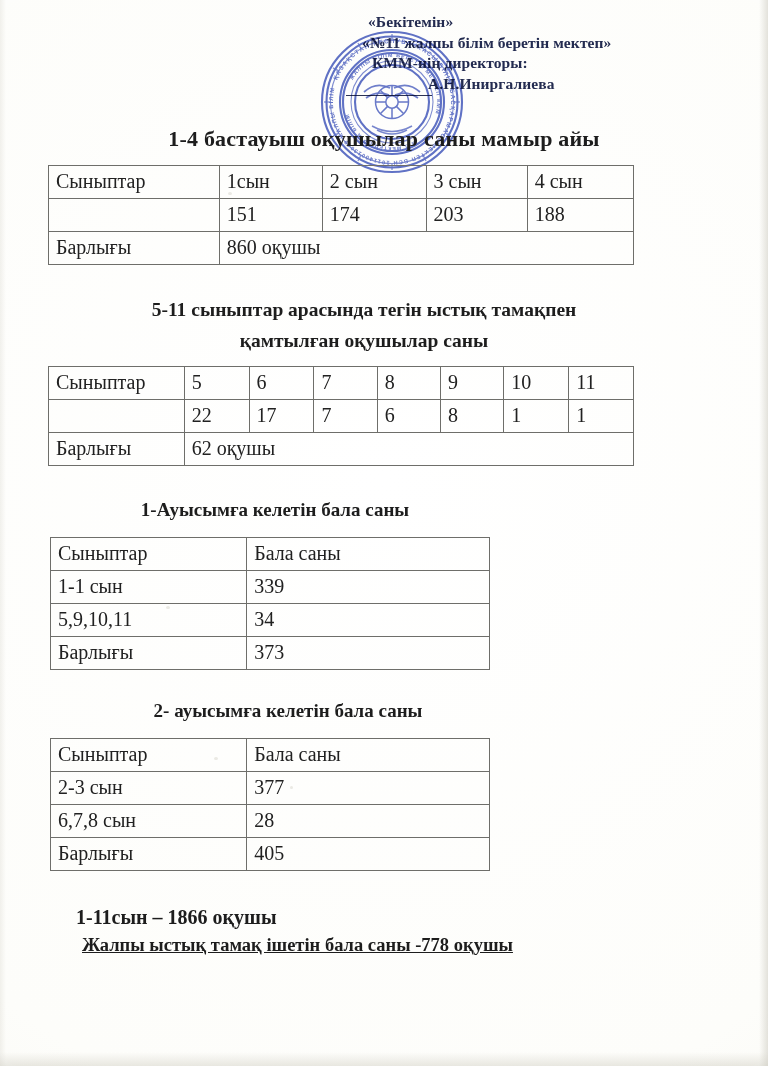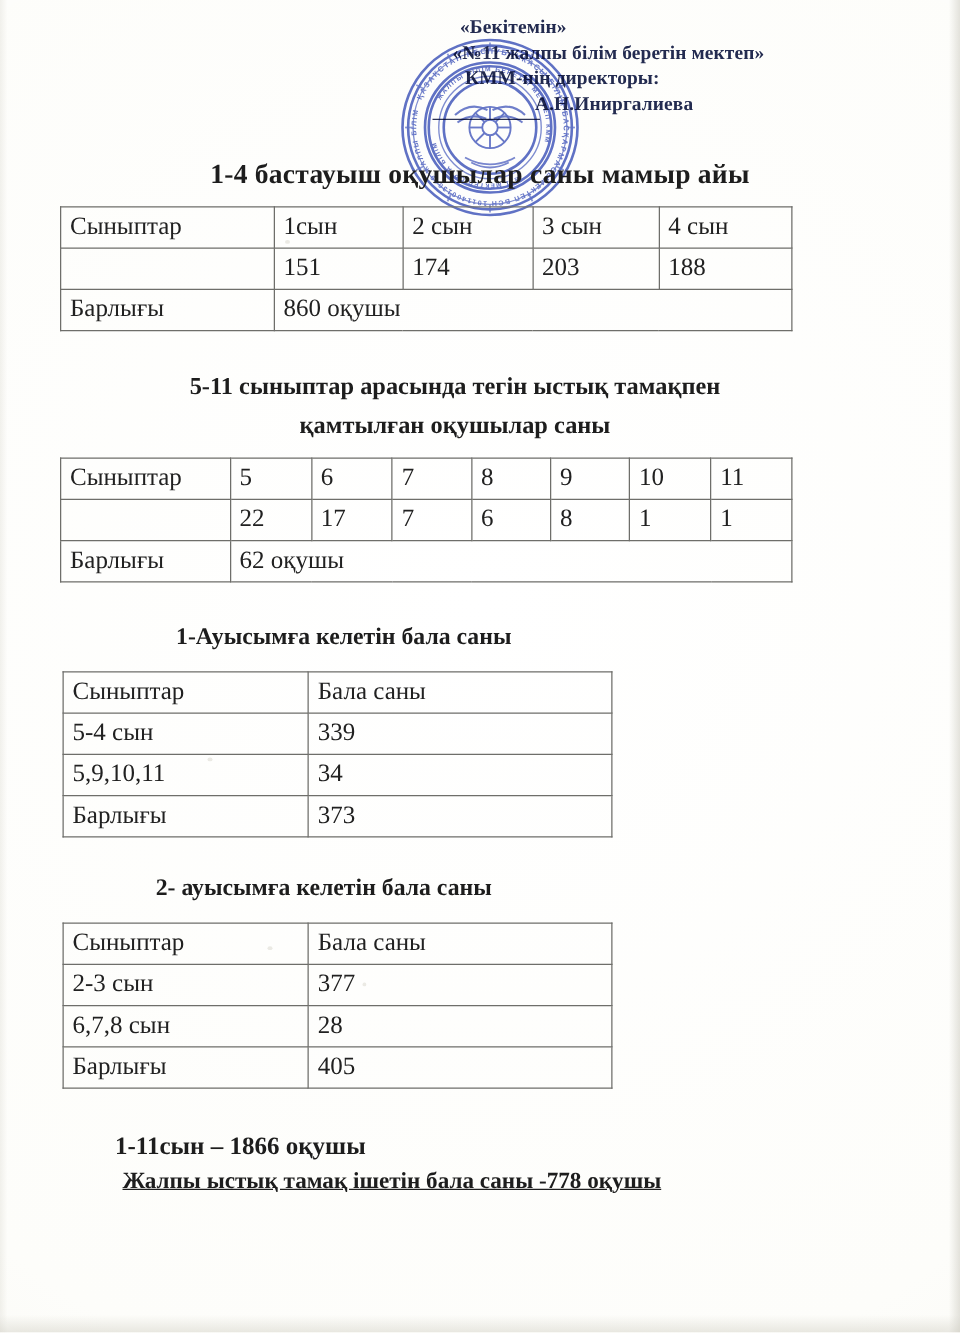--- a/index.html
+++ b/index.html
@@ -101,21 +101,21 @@
   #title-free-meal {
     left: 54px; top: 294px; width: 620px;
     font-size: 19.5px;
     line-height: 31px;
   }
   #title-shift-1 {
     left: 40px; top: 499px; width: 470px;
     font-size: 19px;
   }
   #title-shift-2 {
-    left: 24px; top: 700px; width: 470px;
+    left: 53px; top: 700px; width: 470px;
     font-size: 19px;
   }
 
   
   table.doc-table {
     position: absolute;
     border-collapse: collapse;
     font-size: 20px;
     color: #212121;
     background: transparent;
@@ -145,21 +145,21 @@
   #table-free-meal td.num { width: 64px; }
 
   #table-shift-1 { left: 50px; top: 537px; width: 440px; }
   #table-shift-2 { left: 50px; top: 738px; width: 440px; }
   #table-shift-1 td.k, #table-shift-2 td.k { width: 195px; }
   #table-shift-1 td.v, #table-shift-2 td.v { width: 245px; }
 
   
   #summary {
     position: absolute;
-    left: 92px;
+    left: 76px;
     top: 903px;
     width: 600px;
     font-weight: bold;
     color: #1d1d1d;
   }
   #summary .sum-1 { font-size: 20px; line-height: 28px; }
   #summary .sum-2 { font-size: 18.5px; line-height: 28px; margin-left: 6px; text-decoration: underline; }
 
   
   .speck {
@@ -316,21 +316,21 @@
 
   <div class="section-title" id="title-shift-1">1-Ауысымға келетін бала саны</div>
 
   <table class="doc-table" id="table-shift-1">
     <tbody>
       <tr>
         <td class="k">Сыныптар</td>
         <td class="v">Бала саны</td>
       </tr>
       <tr>
-        <td class="k">5-4 сын</td>
+        <td class="k">1-1 сын</td>
         <td class="v">339</td>
       </tr>
       <tr>
         <td class="k">5,9,10,11</td>
         <td class="v">34</td>
       </tr>
       <tr>
         <td class="k bold-cell">Барлығы</td>
         <td class="v">373</td>
       </tr>

